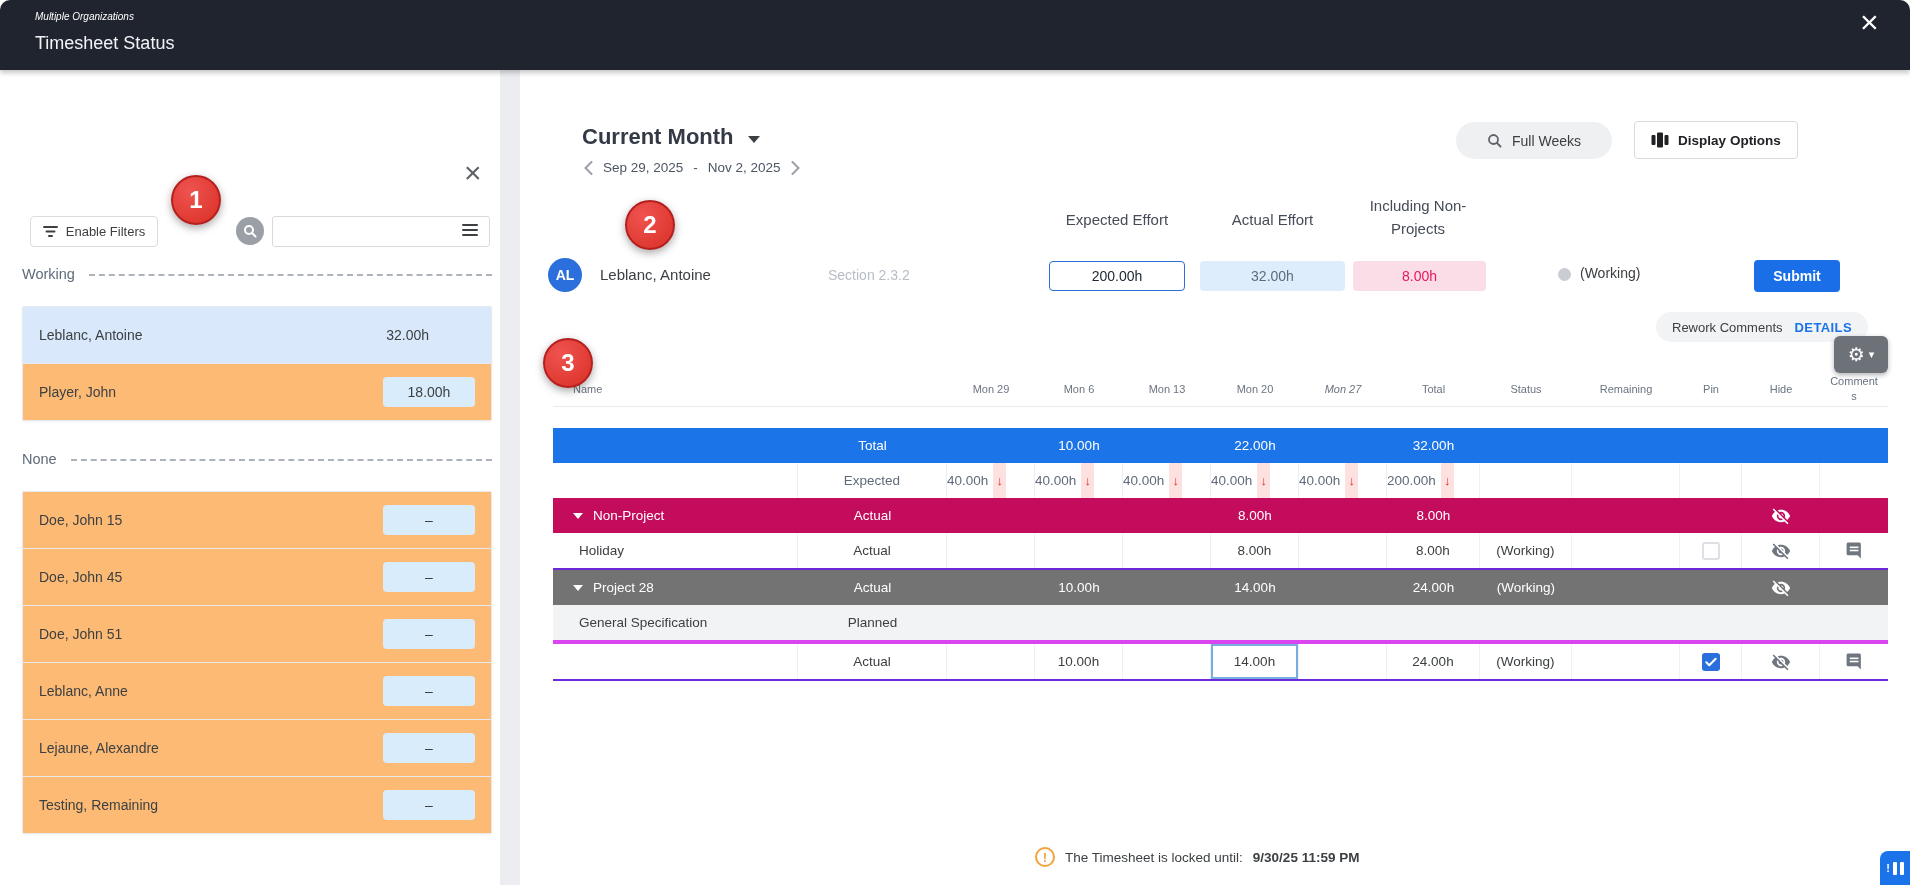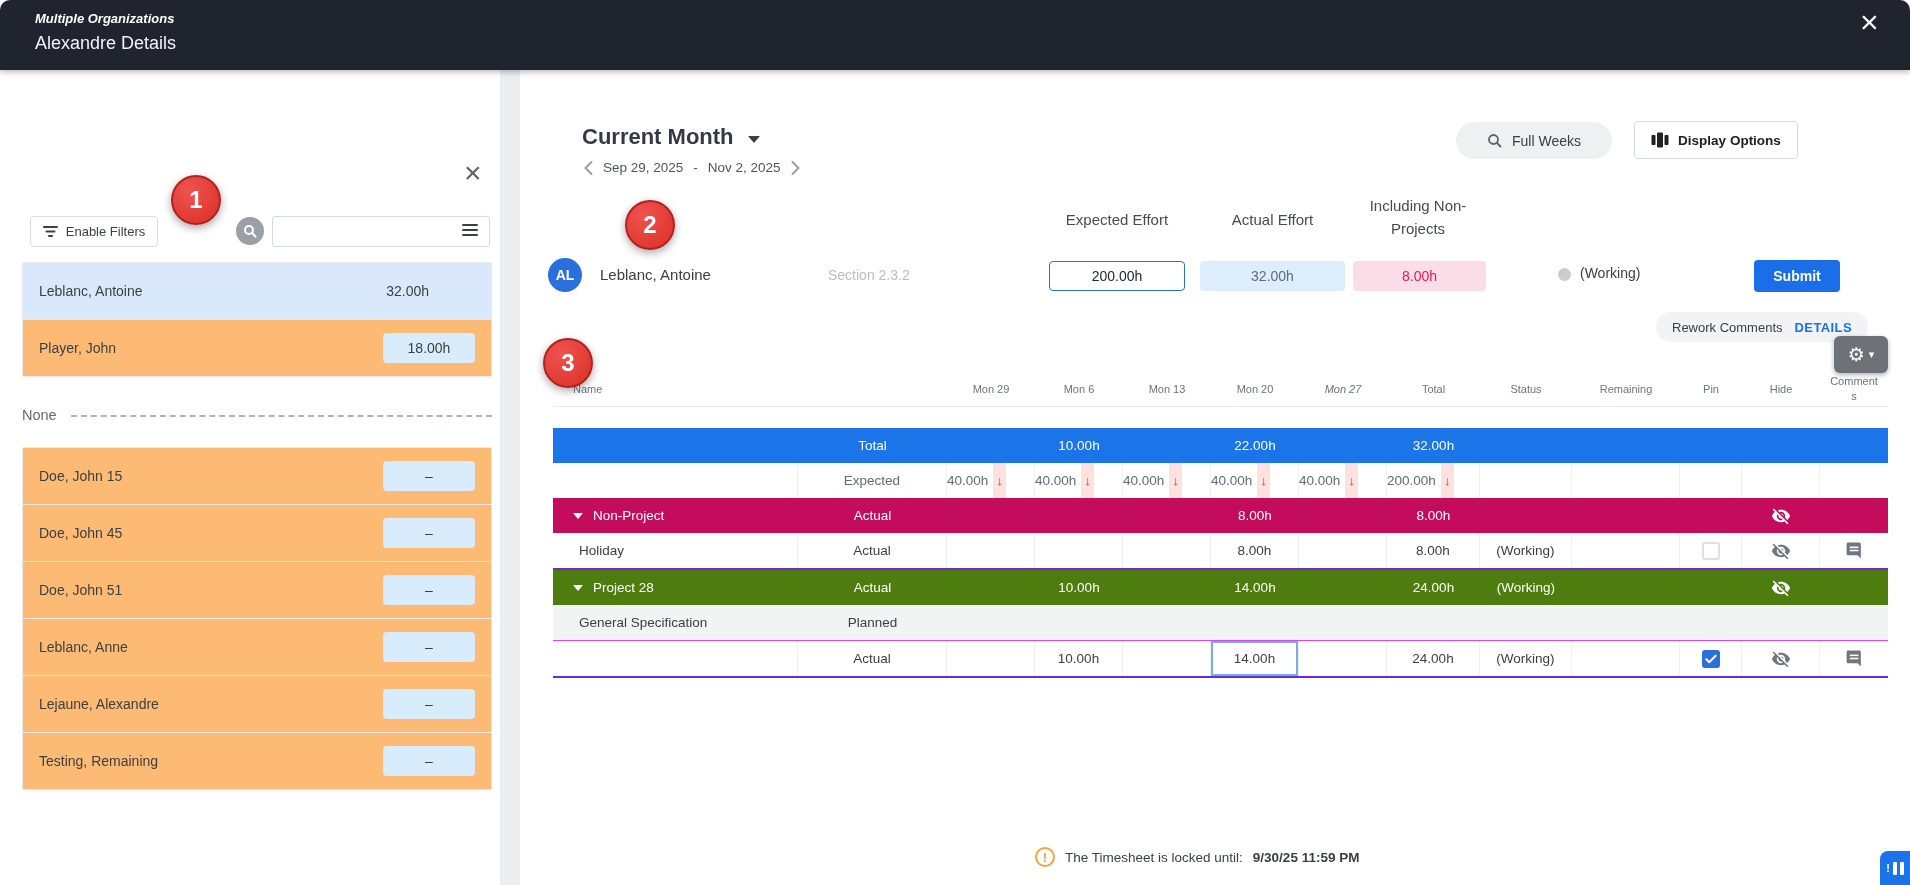--- a/index.html
+++ b/index.html
@@ -2,21 +2,21 @@
 <html><head>
 <meta charset="utf-8">
 <style>
   html,body{margin:0;padding:0;background:#fff;}
   .screen{position:relative;width:1910px;height:885px;background:#fff;overflow:hidden;
           font-family:"Liberation Sans",sans-serif;color:#3c4043;}
 
   
   .app-header{position:absolute;left:0;top:0;width:1910px;height:70px;background:#20242f;
               border-radius:10px 10px 0 0;box-shadow:0 3px 5px rgba(0,0,0,.22);z-index:6;}
-  .app-sub{position:absolute;left:35px;top:11px;color:#fff;font-size:13px;font-style:italic;font-weight:700;}
+  .app-sub{position:absolute;left:35px;top:11px;color:#fff;font-size:10px;font-style:italic;font-weight:400;}
   .app-title{position:absolute;left:35px;top:33px;color:#f1f3f5;font-size:18px;}
   .hdr-close{position:absolute;left:1860px;top:2px;color:#fff;font-size:32px;line-height:40px;cursor:pointer;}
 
   
   .panel-gap{position:absolute;left:500px;top:70px;width:20px;height:815px;background:#ebedf0;}
   .left-panel{position:absolute;left:0;top:70px;width:500px;height:815px;background:#fff;}
   .panel-close{position:absolute;left:464px;top:86px;font-size:30px;color:#5f6368;cursor:pointer;}
   .ef-btn{position:absolute;left:30px;top:146px;width:128px;height:31px;border:1px solid #dadce0;border-radius:4px;
           background:#fff;display:flex;align-items:center;justify-content:center;gap:8px;font-size:13px;color:#3c4043;box-sizing:border-box;}
   .search-circle{position:absolute;left:236px;top:147px;width:28px;height:28px;border-radius:50%;background:#9aa0a6;
@@ -93,25 +93,25 @@
   #ts-header{position:absolute;left:553px;top:372px;display:flex;height:34px;border-bottom:1px solid #e8eaed;}
   .th{font-size:11px;color:#6b7480;display:flex;align-items:center;justify-content:center;text-align:center;box-sizing:border-box;}
   .th-name{justify-content:flex-start;padding-left:20px;}
   .th-comment{line-height:15px;padding:0 10px;word-break:break-all;}
   #ts-rows{position:absolute;left:553px;top:428px;}
   .tr{display:flex;height:35px;}
   .td{box-sizing:border-box;font-size:13.5px;display:flex;align-items:center;justify-content:center;position:relative;}
   .td-name{justify-content:flex-start;padding-left:20px;}
   .tr.task .td-name,.tr.planned .td-name{padding-left:26px;}
   .tr.summary-blue{background:#1b74e8;color:#fff;font-weight:500;}
-  .tr.summary-dark-blue{background:#4d7c0f;color:#fff;font-weight:500;}
+  .tr.summary-dark-blue{background:#737373;color:#fff;font-weight:500;}
   .tr.summary-crimson{background:#c40c5c;color:#fff;font-weight:500;}
   .tr.expected{background:#fff;color:#5f6b7a;}
   .tr.task{background:#fff;color:#3c4043;border-bottom:2px solid #6d28d9;}
-  .tr.planned{background:#f1f3f4;color:#3c4043;border-bottom:1px solid #d946ef;}
+  .tr.planned{background:#f1f3f4;color:#3c4043;border-bottom:4px solid #d946ef;}
   .tr.task .td,.tr.expected .td{border-right:1px solid #eef0f2;}
   .tr.task .td:last-child,.tr.expected .td:last-child{border-right:none;}
   .caret{width:0;height:0;border-left:5px solid transparent;border-right:5px solid transparent;
          border-top:6px solid #fff;margin-right:10px;}
   .arrow-cell{justify-content:flex-start;padding-right:0 !important;}
   .arrow-val{margin-right:5px;}
   .arrow-strip{width:13px;height:35px;background:#fde0e0;display:flex;align-items:center;justify-content:center;
          color:#e02b20;font-weight:700;font-size:13px;flex:none;}
   .td.sel{box-shadow:inset 0 0 0 2px #77aede;background:#fff;}
   .cb{width:18px;height:18px;border:2px solid #dde1e6;border-radius:3px;background:#fff;box-sizing:border-box;cursor:pointer;}
@@ -129,21 +129,21 @@
   .corner-tile .cbar{width:4px;height:13px;background:#fff;border-radius:1px;}
   .corner-tile .cex{color:#fff;font-size:11px;font-weight:700;}
 </style>
 </head>
 <body>
 
 <div class="screen">
 
   <div class="app-header">
     <div class="app-sub">Multiple Organizations</div>
-    <div class="app-title">Alexandre Details</div>
+    <div class="app-title">Timesheet Status</div>
     <div class="hdr-close">×</div>
   </div>
 
   <div class="panel-gap"></div>
   <div class="left-panel">
     <div class="panel-close">×</div>
     <div class="ef-btn">
       <span style="display:flex;">
         <svg width="15" height="13" viewBox="0 0 15 13">
             <g stroke="#3c4043" stroke-width="2" stroke-linecap="round">
@@ -165,20 +165,24 @@
     <div class="input-burger">
       <svg width="16" height="14" viewBox="0 0 16 14">
           <g stroke="#3c4043" stroke-width="2" stroke-linecap="round">
             <line x1="1" y1="2" x2="15" y2="2"></line>
             <line x1="1" y1="7" x2="15" y2="7"></line>
             <line x1="1" y1="12" x2="15" y2="12"></line>
           </g>
         </svg>
     </div>
     <div id="left-groups">
+        <div class="group-label-row">
+          <span class="group-label">Working</span>
+          <div class="group-dash"></div>
+        </div>
         <div class="member-list">
           <div class="member-row selected">
             <span class="member-name">Leblanc, Antoine</span>
             <span class="member-hours-plain">32.00h</span>
           </div>
           <div class="member-row">
             <span class="member-name">Player, John</span>
             <span class="pill">18.00h</span>
           </div>
         </div>

